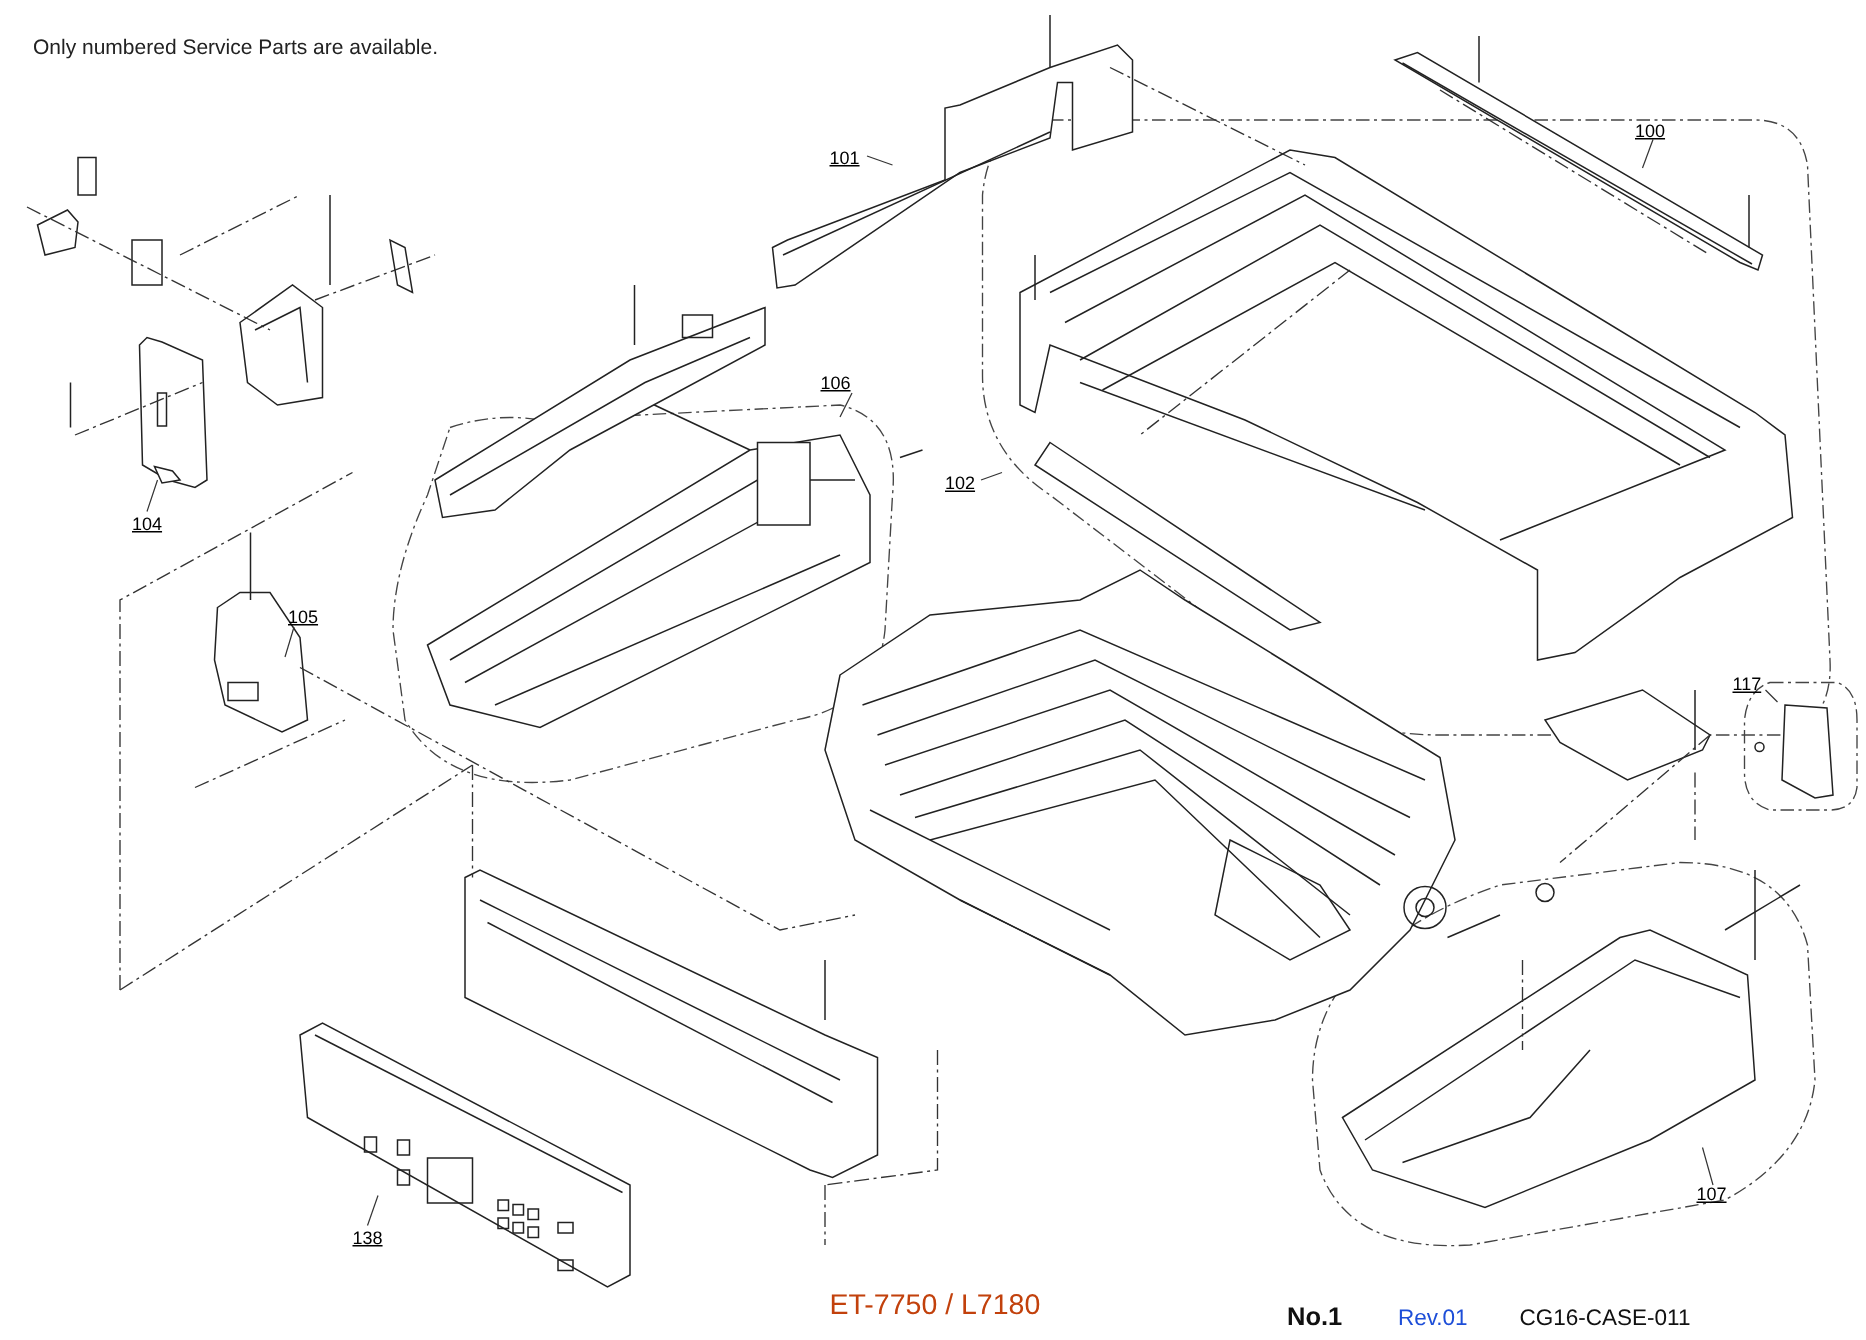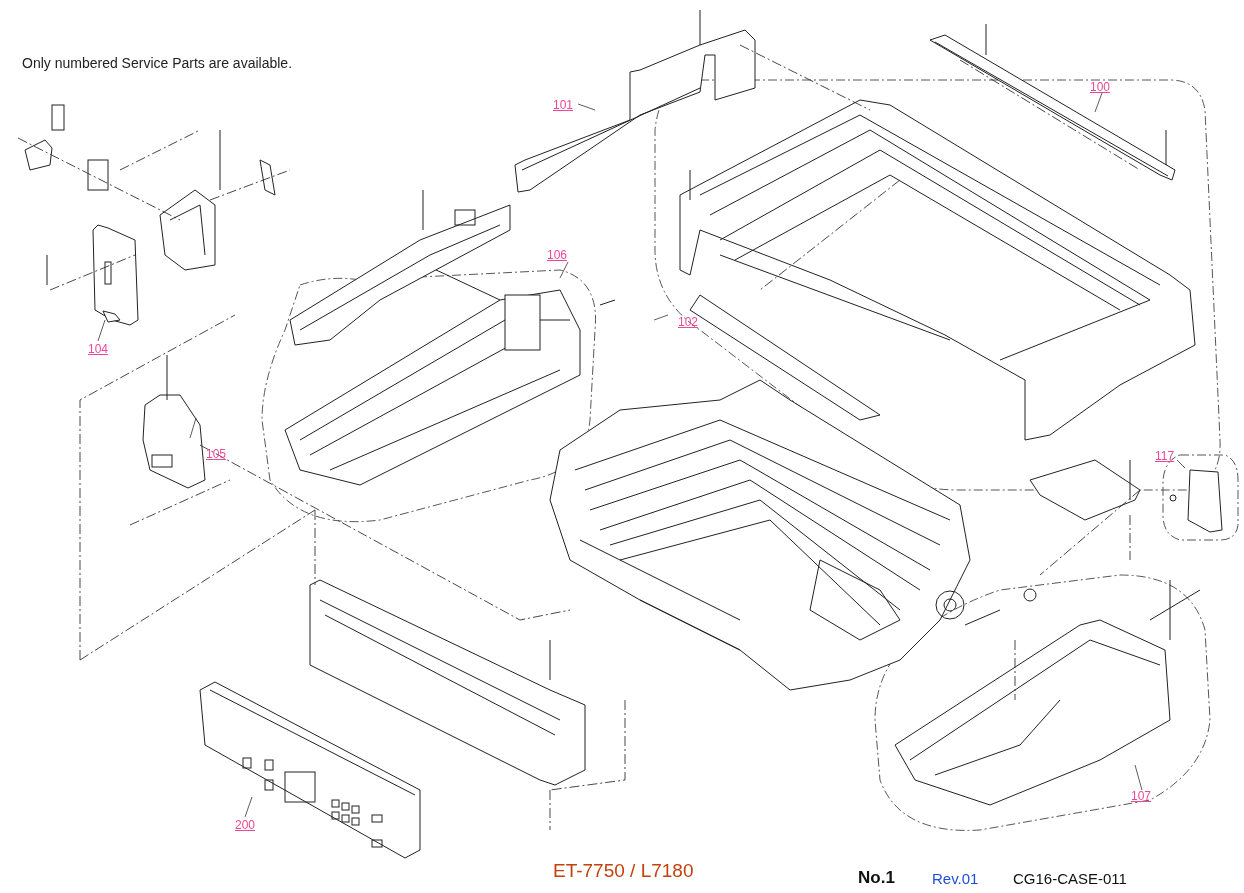--- a/index.html
+++ b/index.html
@@ -1,19 +1,19 @@
 <!DOCTYPE html>
 <html><head>
 <meta charset="utf-8">
 <style>
   html,body{margin:0;padding:0;background:#fff;}
   body{width:1244px;height:893px;position:relative;overflow:hidden;font-family:"Liberation Sans",sans-serif;}
   #stage{position:absolute;left:0;top:0;width:1244px;height:893px;}
-  .note{position:absolute;left:22px;top:23px;font-size:14px;color:#222;margin-top:32px;}
-  .callout{position:absolute;font-size:12px;color:#ec4899;text-decoration:underline;cursor:pointer;}
+  .note{position:absolute;left:22px;top:23px;font-size:14px;color:#222;}
+  .callout{position:absolute;font-size:12px;color:#000000;text-decoration:underline;cursor:pointer;}
   .footer-model{position:absolute;left:553px;top:860px;font-size:19px;color:#c2410c;}
   .footer-no{position:absolute;left:858px;top:868px;font-size:17px;color:#111;font-weight:bold;}
   .footer-rev{position:absolute;left:932px;top:870px;font-size:15px;color:#1d4ed8;}
   .footer-code{position:absolute;left:996px;top:870px;font-size:15px;color:#111;margin-left:17px;}
   .wm{position:absolute;left:1110px;top:832px;width:134px;height:58px;}
   .wm-bg{position:absolute;left:4px;top:4px;width:128px;height:52px;background:#c8c8c8;border-radius:18px;opacity:.85;}
   .wm-cn{position:absolute;left:10px;top:4px;font-size:30px;font-weight:bold;color:#ff5a1f;letter-spacing:2px;font-family:"DejaVu Sans",sans-serif;}
   .wm-en{position:absolute;left:14px;top:40px;font-size:10px;font-weight:bold;color:#ff5a1f;letter-spacing:.5px;}
   svg .ln{stroke:#222;stroke-width:1;fill:none;}
   svg .part{stroke:#222;stroke-width:1;fill:#fff;}
@@ -181,26 +181,26 @@
     <path class="leader" d="M98,341 L105,320"></path>
     <path class="leader" d="M196,418 L190,438"></path>
     <path class="leader" d="M568,262 L560,278"></path>
     <path class="leader" d="M1142,790 L1135,765"></path>
     <path class="leader" d="M245,817 L252,797"></path>
     <path class="leader" d="M1177,460 L1185,468"></path>
   </svg>
 
   <span class="callout" style="left:1090px;top:80px;">100</span>
   <span class="callout" style="left:553px;top:98px;">101</span>
-  <span class="callout" style="left:630px;top:315px;margin-left:48px;">102</span>
+  <span class="callout" style="left:630px;top:315px;">102</span>
   <span class="callout" style="left:88px;top:342px;">104</span>
-  <span class="callout" style="left:206px;top:404px;margin-top:43px;">105</span>
+  <span class="callout" style="left:192px;top:404px;">105</span>
   <span class="callout" style="left:547px;top:248px;text-align:right;">106</span>
   <span class="callout" style="left:1131px;top:789px;">107</span>
-  <span class="callout" style="left:235px;top:818px;">200</span>
+  <span class="callout" style="left:235px;top:818px;">138</span>
   <span class="callout" style="left:1155px;top:449px;">117</span>
 
   <div class="footer-model">ET-7750 / L7180</div>
   <div class="footer-no">No.1</div>
   <div class="footer-rev">Rev.01</div>
   <div class="footer-code">CG16-CASE-011</div>
 
 </div>
 
 </body></html>

